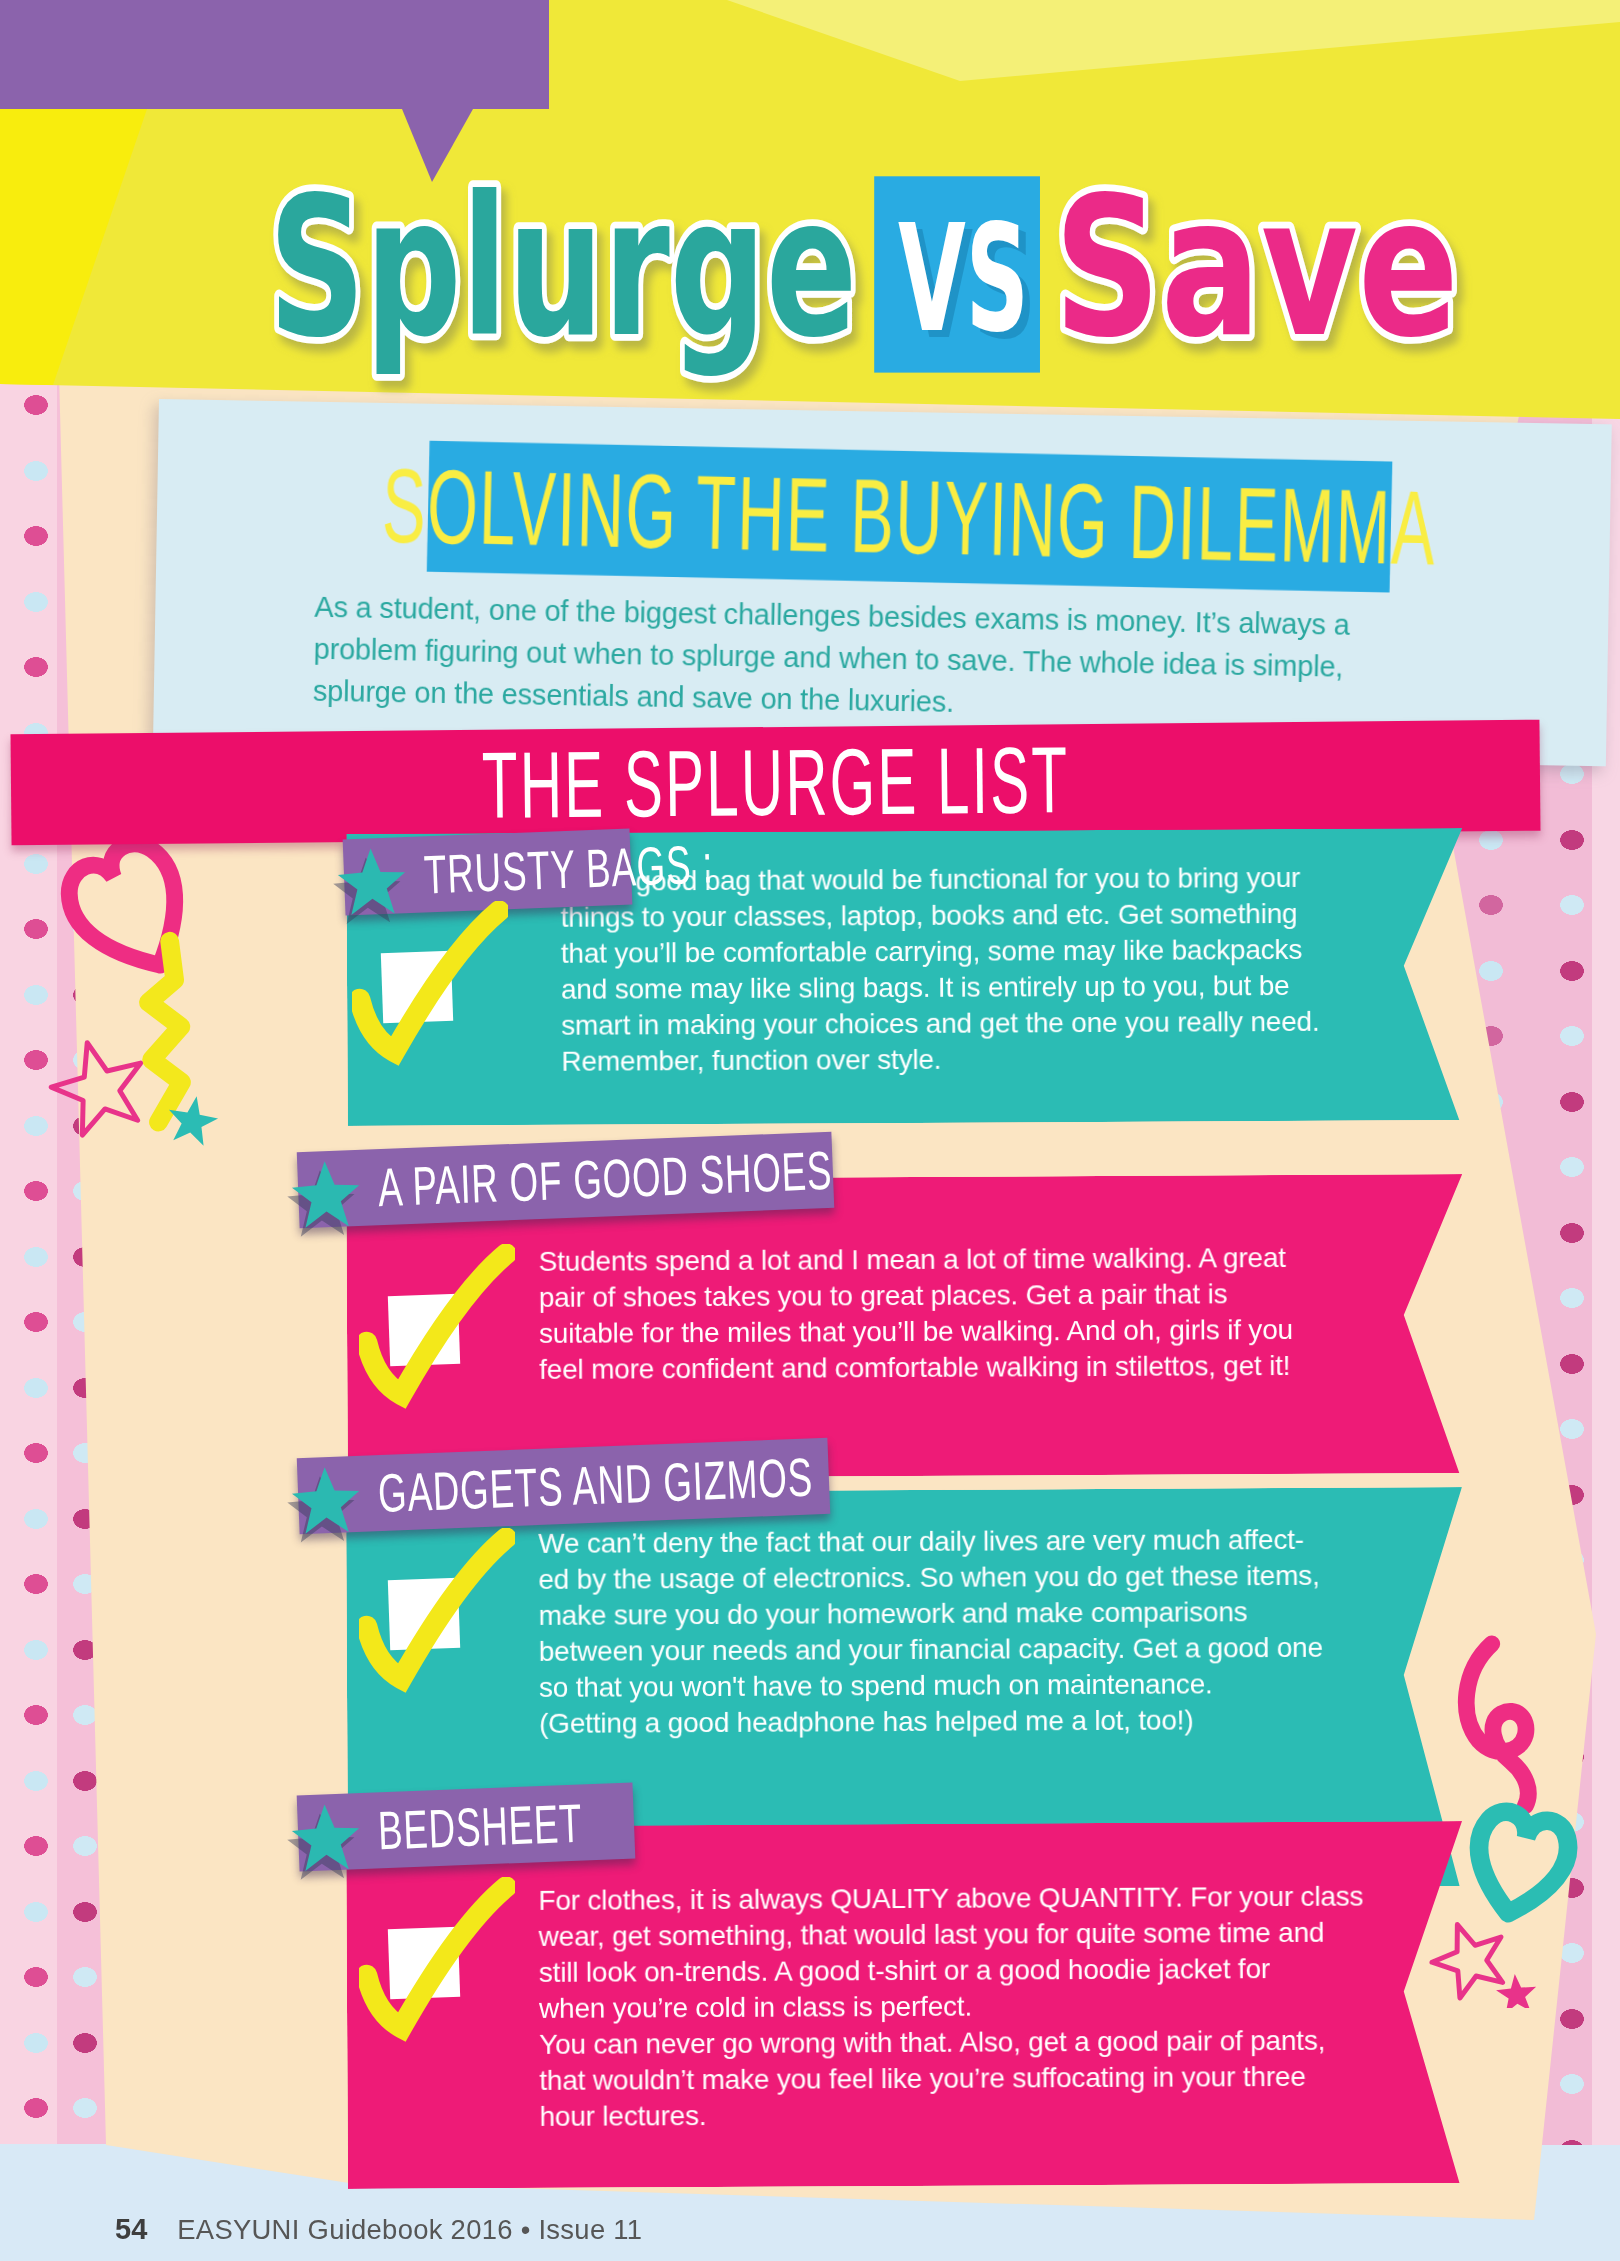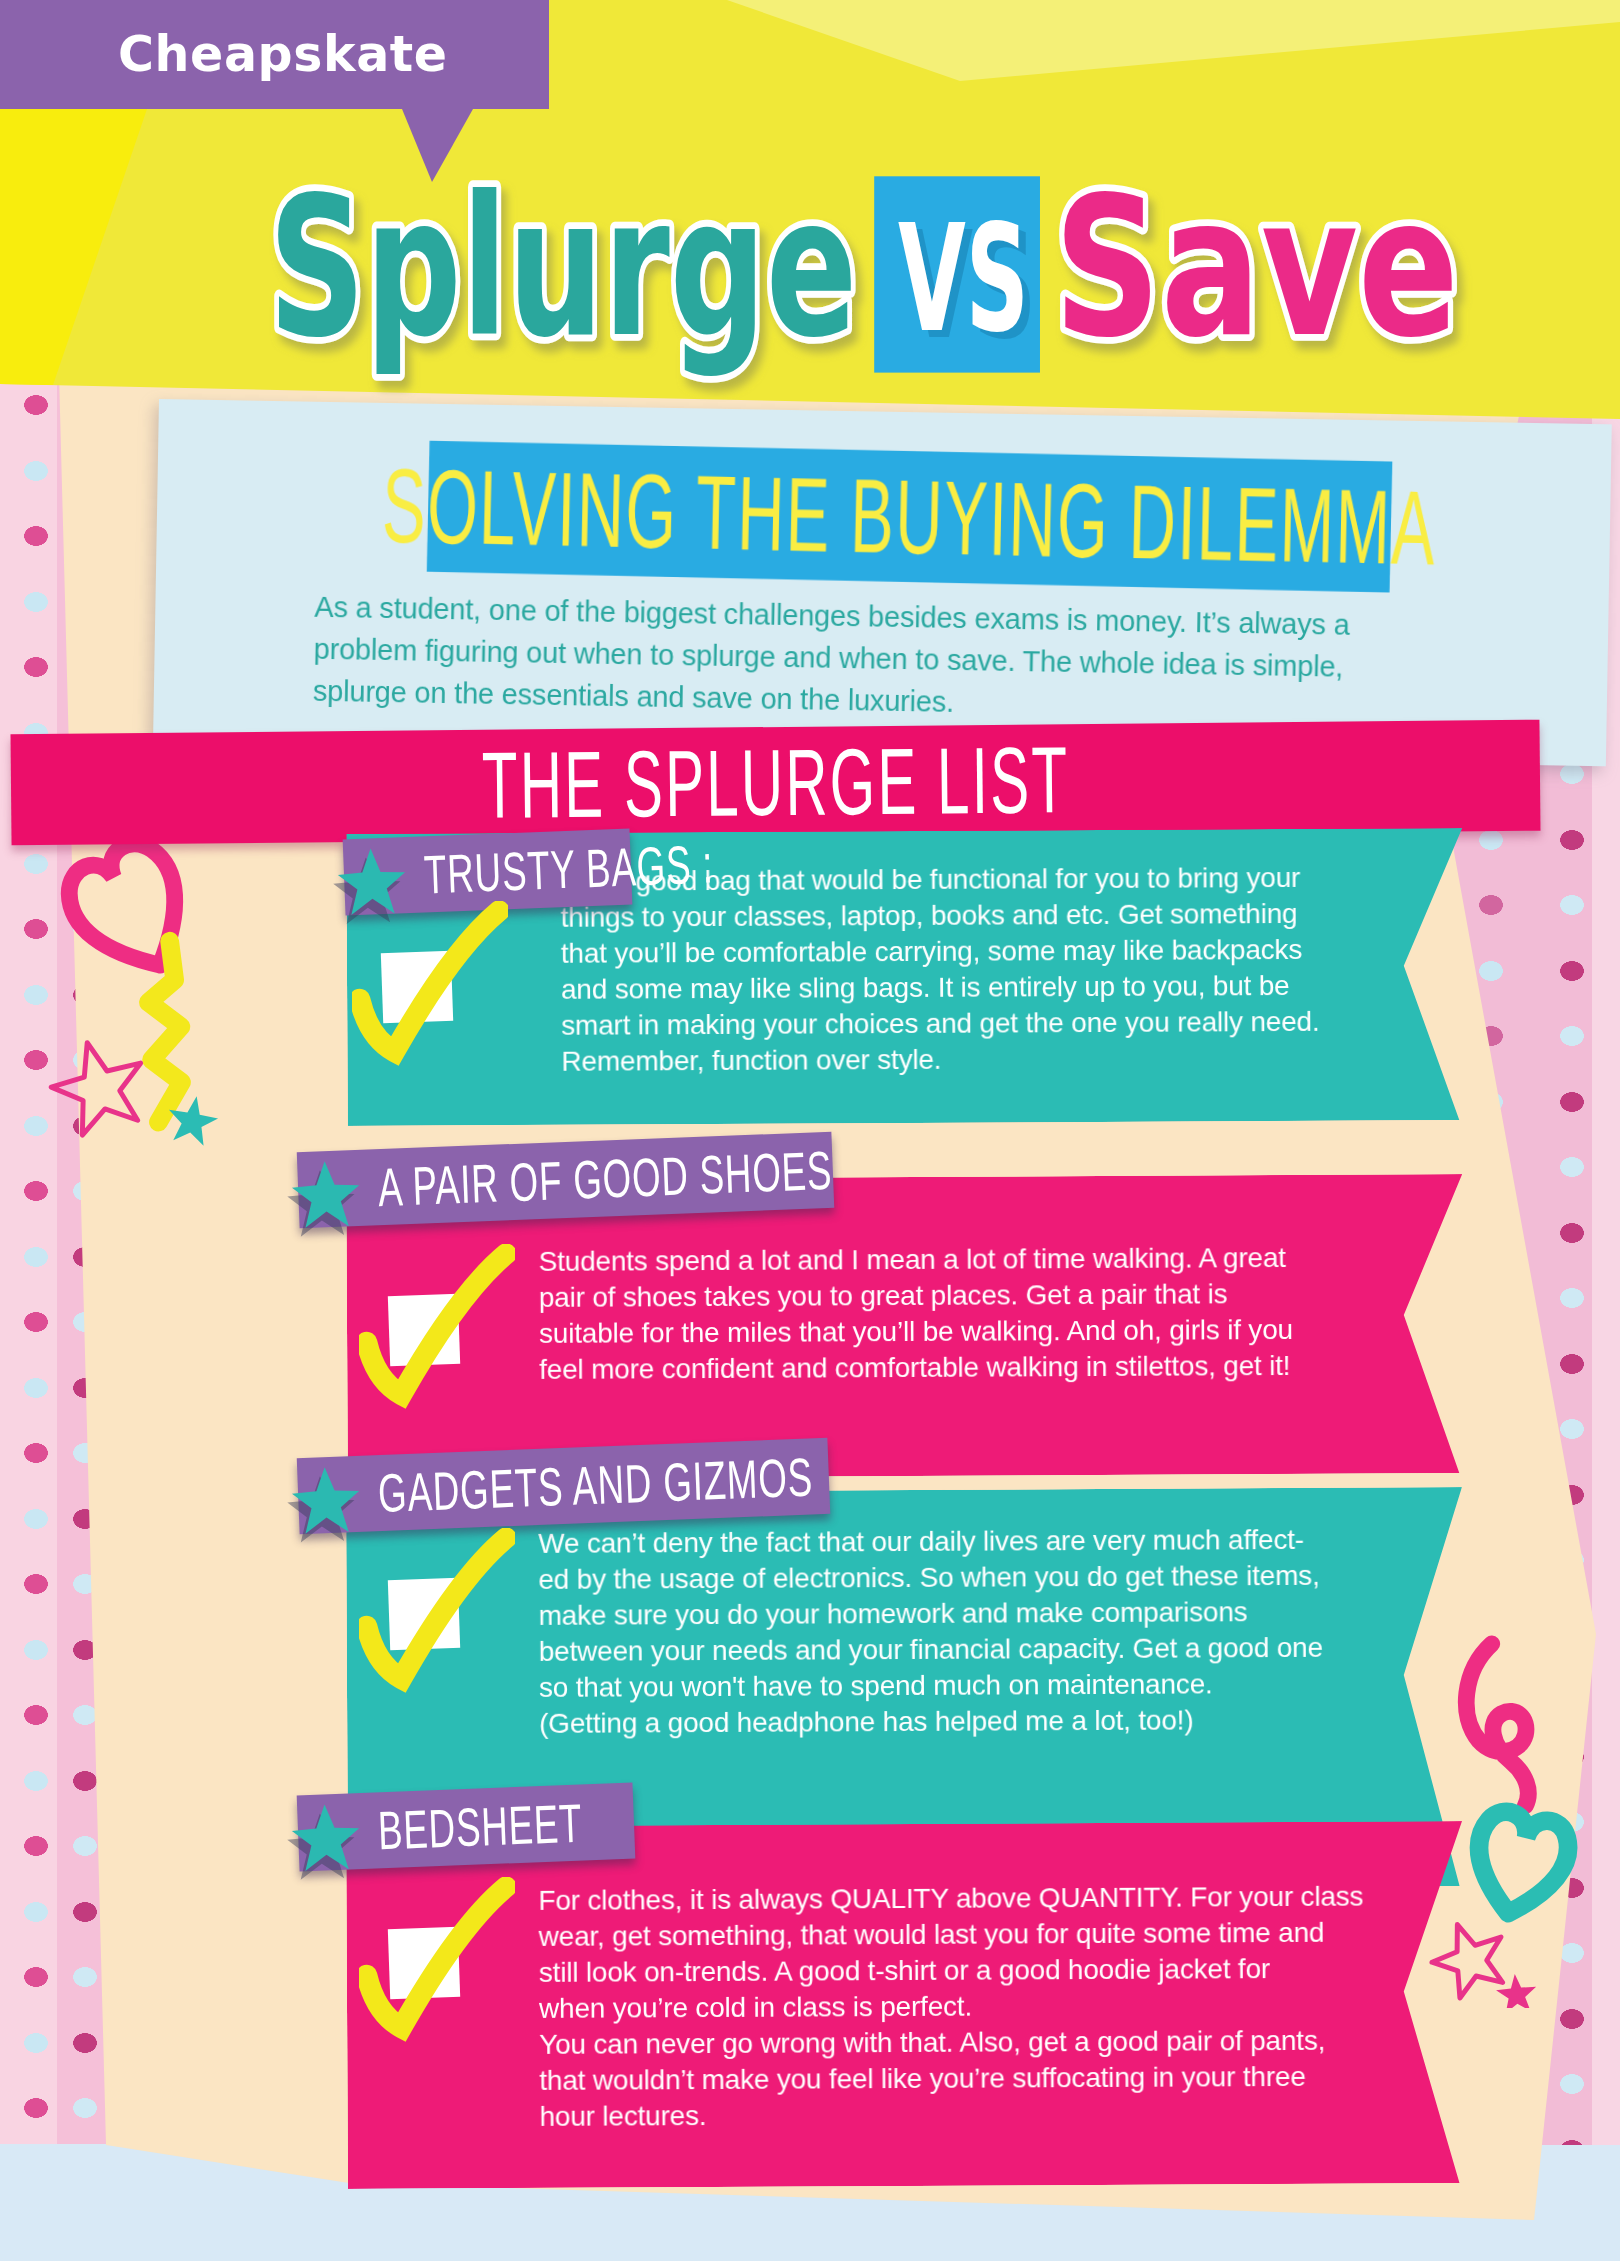--- a/index.html
+++ b/index.html
@@ -134,21 +134,20 @@
 splurge on the essentials and save on the luxuries.</div>
   </div>
 
   <div id="yellow-header">
     <div id="yellow-bright"></div>
     <div id="yellow-pale"></div>
   </div>
 
   <div id="tab-tail"></div>
   <div id="tab"></div>
-  <div id="tab-label">Cheapskate</div>
 
   <svg id="title-svg" viewBox="0 0 2598 430">
     <defs>
       <filter id="ds" x="-20%" y="-20%" width="140%" height="150%">
         <feDropShadow dx="9" dy="14" stdDeviation="7" flood-color="#8F8F4D" flood-opacity="0.55"></feDropShadow>
       </filter>
     </defs>
     <rect x="1402" y="47" width="266" height="315" fill="#29ABE2"></rect>
     <text x="430" y="300" font-family="DejaVu Sans" font-weight="bold" font-size="310" fill="#2AA79D" stroke="#FFFFFF" stroke-width="22" stroke-linejoin="round" paint-order="stroke" textLength="945" lengthAdjust="spacingAndGlyphs" filter="url(#ds)">Splurge</text>
     <text x="1452" y="305" font-family="DejaVu Sans" font-weight="bold" font-size="238" fill="#1478A8" opacity="0.45" textLength="210" lengthAdjust="spacingAndGlyphs">VS</text>
@@ -240,15 +239,19 @@
     </div>
     <span class="condensed">BEDSHEET</span>
   </div>
   <div class="check-group" style="left:359px;top:1877px">
     <div class="check-box-white"></div>
     <svg class="check-svg" viewBox="0 0 250 270">
       <path d="M12 158 C22 200 42 228 68 242 C118 154 178 64 236 16" fill="none" stroke="#F3E81A" stroke-width="34" stroke-linecap="round"></path>
     </svg>
   </div>
 
+  <div id="footer">
+    <span id="footer-page">54</span>
+    <span id="footer-text">EASYUNI Guidebook 2016 • Issue 11</span>
+  </div>
 
 </div>
 
 
 </body></html>

